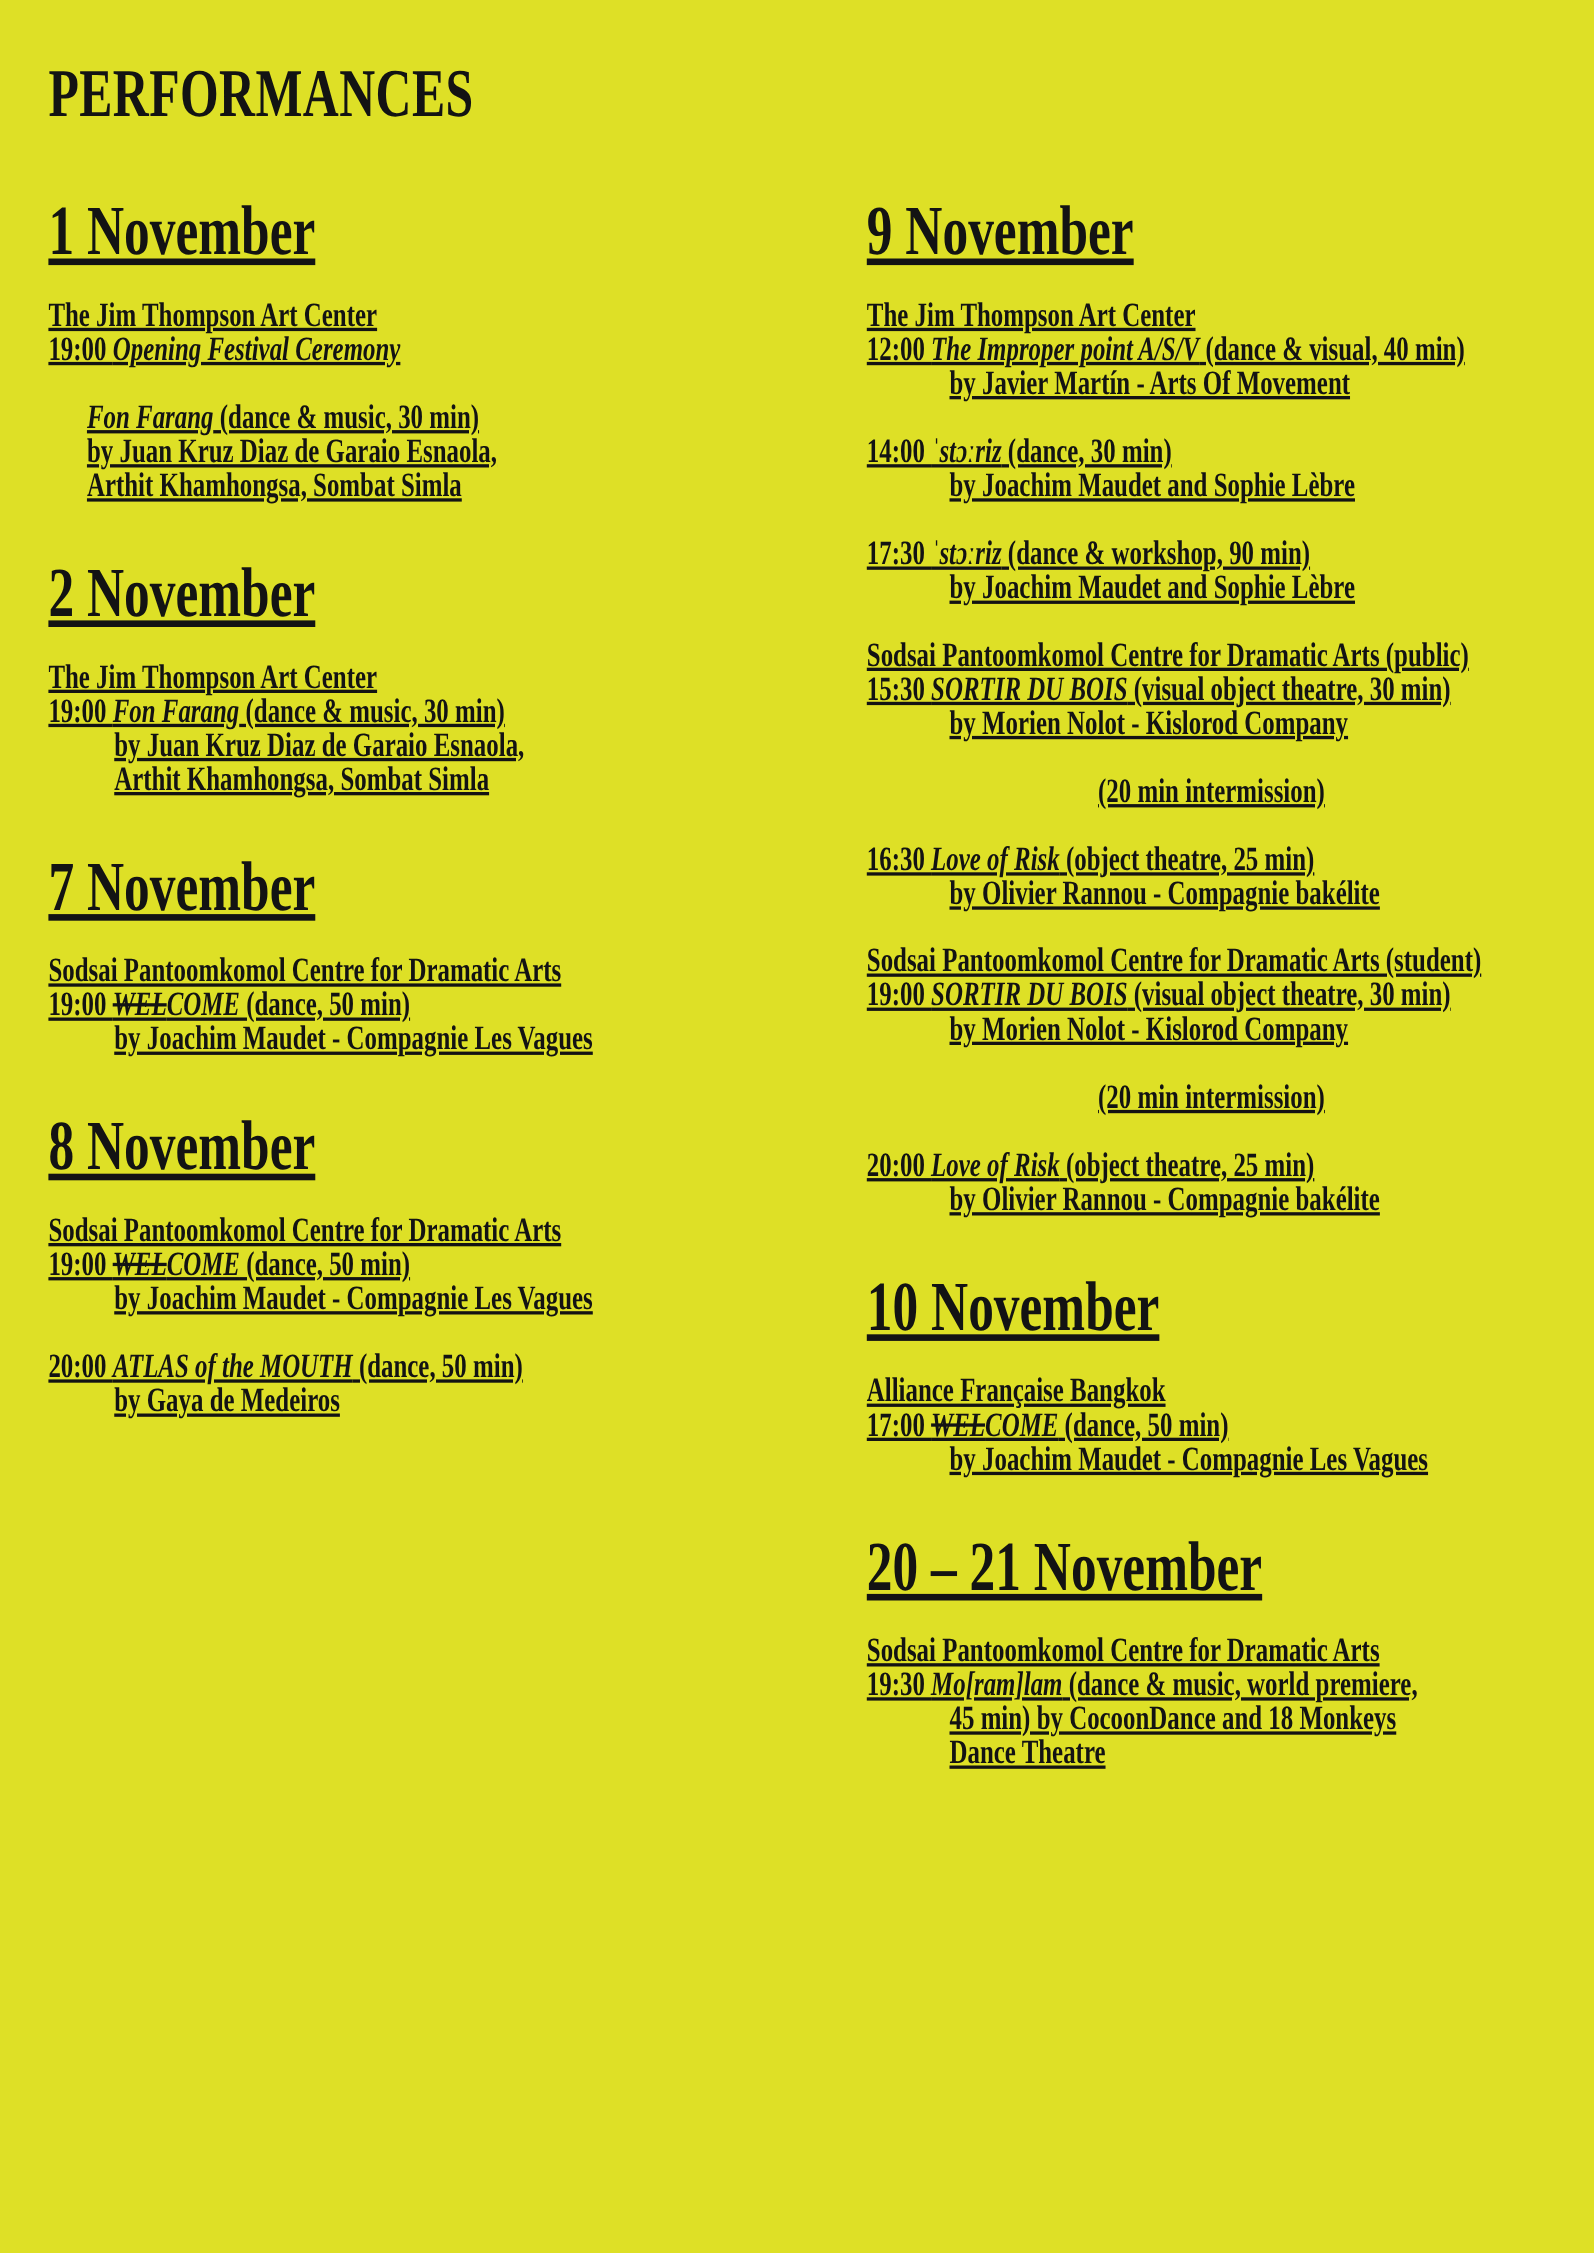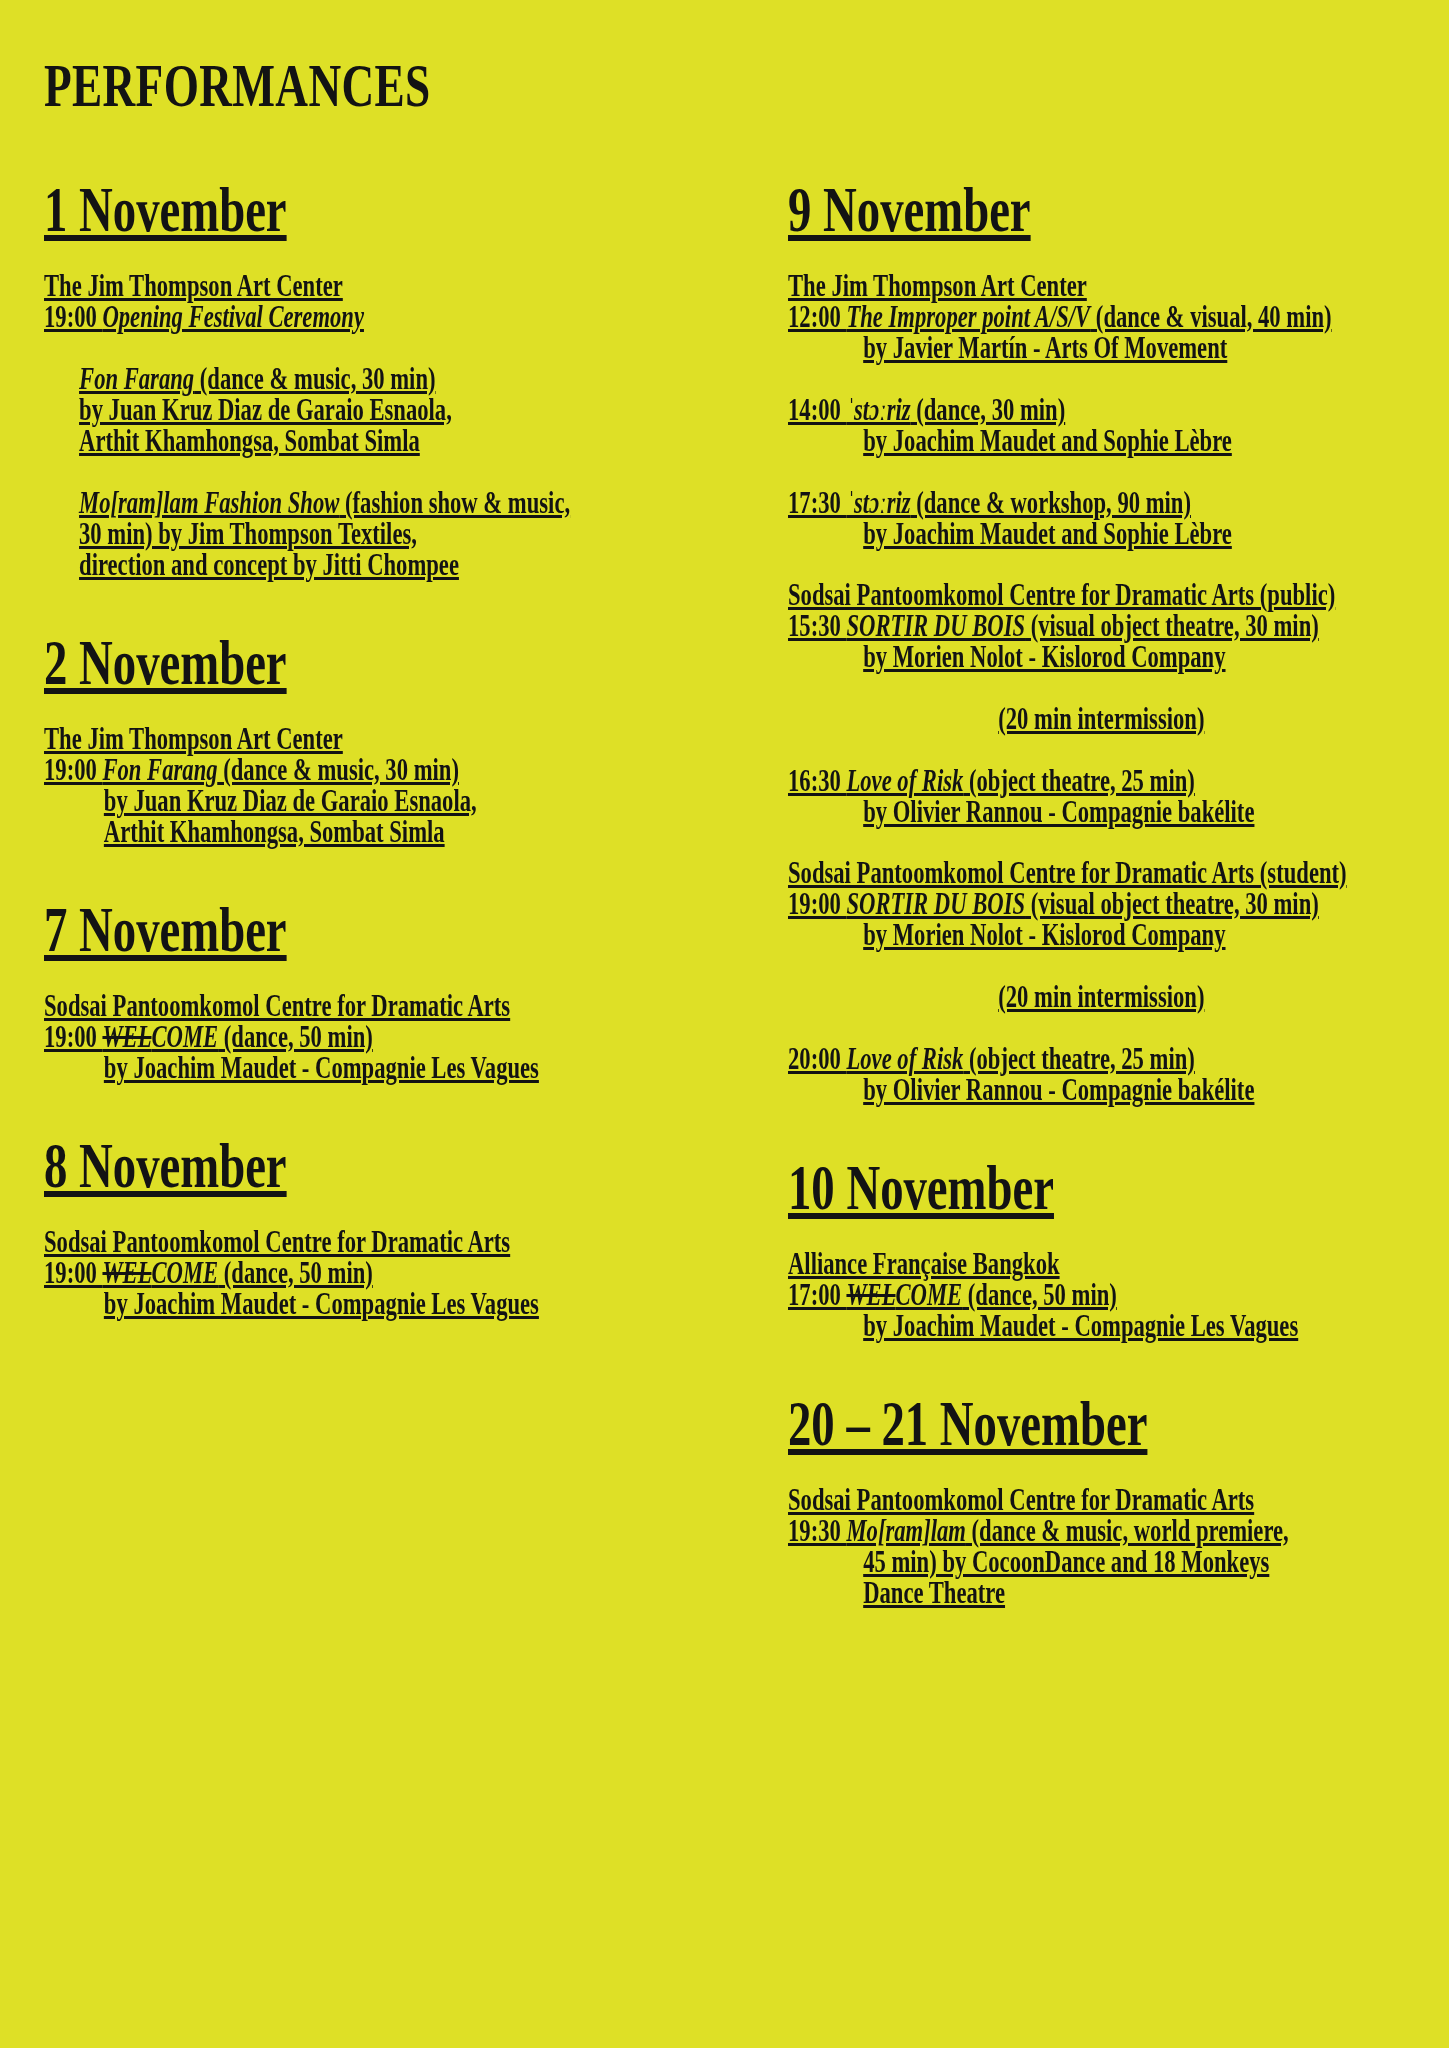--- a/index.html
+++ b/index.html
@@ -55,25 +55,20 @@
         <h2 class="day-heading">1 November</h2>
         <div class="block">
           <p class="line ind-0"><span>The Jim Thompson Art Center</span></p>
           <p class="line ind-0"><span>19:00 </span><span class="it">Opening Festival Ceremony</span></p>
         </div>
         <div class="block">
           <p class="line ind-1"><span class="it">Fon Farang</span><span> (dance &amp; music, 30 min)</span></p>
           <p class="line ind-1"><span>by Juan Kruz Diaz de Garaio Esnaola,</span></p>
           <p class="line ind-1"><span>Arthit Khamhongsa, Sombat Simla</span></p>
         </div>
-        <div class="block">
-          <p class="line ind-1"><span class="it">Mo[ram]lam Fashion Show</span><span> (fashion show &amp; music,</span></p>
-          <p class="line ind-1"><span>30 min) by Jim Thompson Textiles,</span></p>
-          <p class="line ind-1"><span>direction and concept by Jitti Chompee</span></p>
-        </div>
       </section>
       <section>
         <h2 class="day-heading">2 November</h2>
         <div class="block">
           <p class="line ind-0"><span>The Jim Thompson Art Center</span></p>
           <p class="line ind-0"><span>19:00 </span><span class="it">Fon Farang</span><span> (dance &amp; music, 30 min)</span></p>
           <p class="line ind-2"><span>by Juan Kruz Diaz de Garaio Esnaola,</span></p>
           <p class="line ind-2"><span>Arthit Khamhongsa, Sombat Simla</span></p>
         </div>
       </section>
@@ -84,20 +79,24 @@
           <p class="line ind-0"><span>19:00 </span><span class="it strike">WEL</span><span class="it">COME</span><span> (dance, 50 min)</span></p>
           <p class="line ind-2"><span>by Joachim Maudet - Compagnie Les Vagues</span></p>
         </div>
       </section>
       <section>
         <h2 class="day-heading">8 November</h2>
         <div class="block">
           <p class="line ind-0"><span>Sodsai Pantoomkomol Centre for Dramatic Arts</span></p>
           <p class="line ind-0"><span>19:00 </span><span class="it strike">WEL</span><span class="it">COME</span><span> (dance, 50 min)</span></p>
           <p class="line ind-2"><span>by Joachim Maudet - Compagnie Les Vagues</span></p>
+        </div>
+        <div class="block">
+          <p class="line ind-0"><span>20:00 </span><span class="it">ATLAS of the MOUTH</span><span> (dance, 50 min)</span></p>
+          <p class="line ind-2"><span>by Gaya de Medeiros</span></p>
         </div>
       </section>
     </div>
   <div class="col col-right" id="col-right">
       <section>
         <h2 class="day-heading">9 November</h2>
         <div class="block">
           <p class="line ind-0"><span>The Jim Thompson Art Center</span></p>
           <p class="line ind-0"><span>12:00 </span><span class="it">The Improper point A/S/V</span><span> (dance &amp; visual, 40 min)</span></p>
           <p class="line ind-2"><span>by Javier Martín - Arts Of Movement</span></p>

